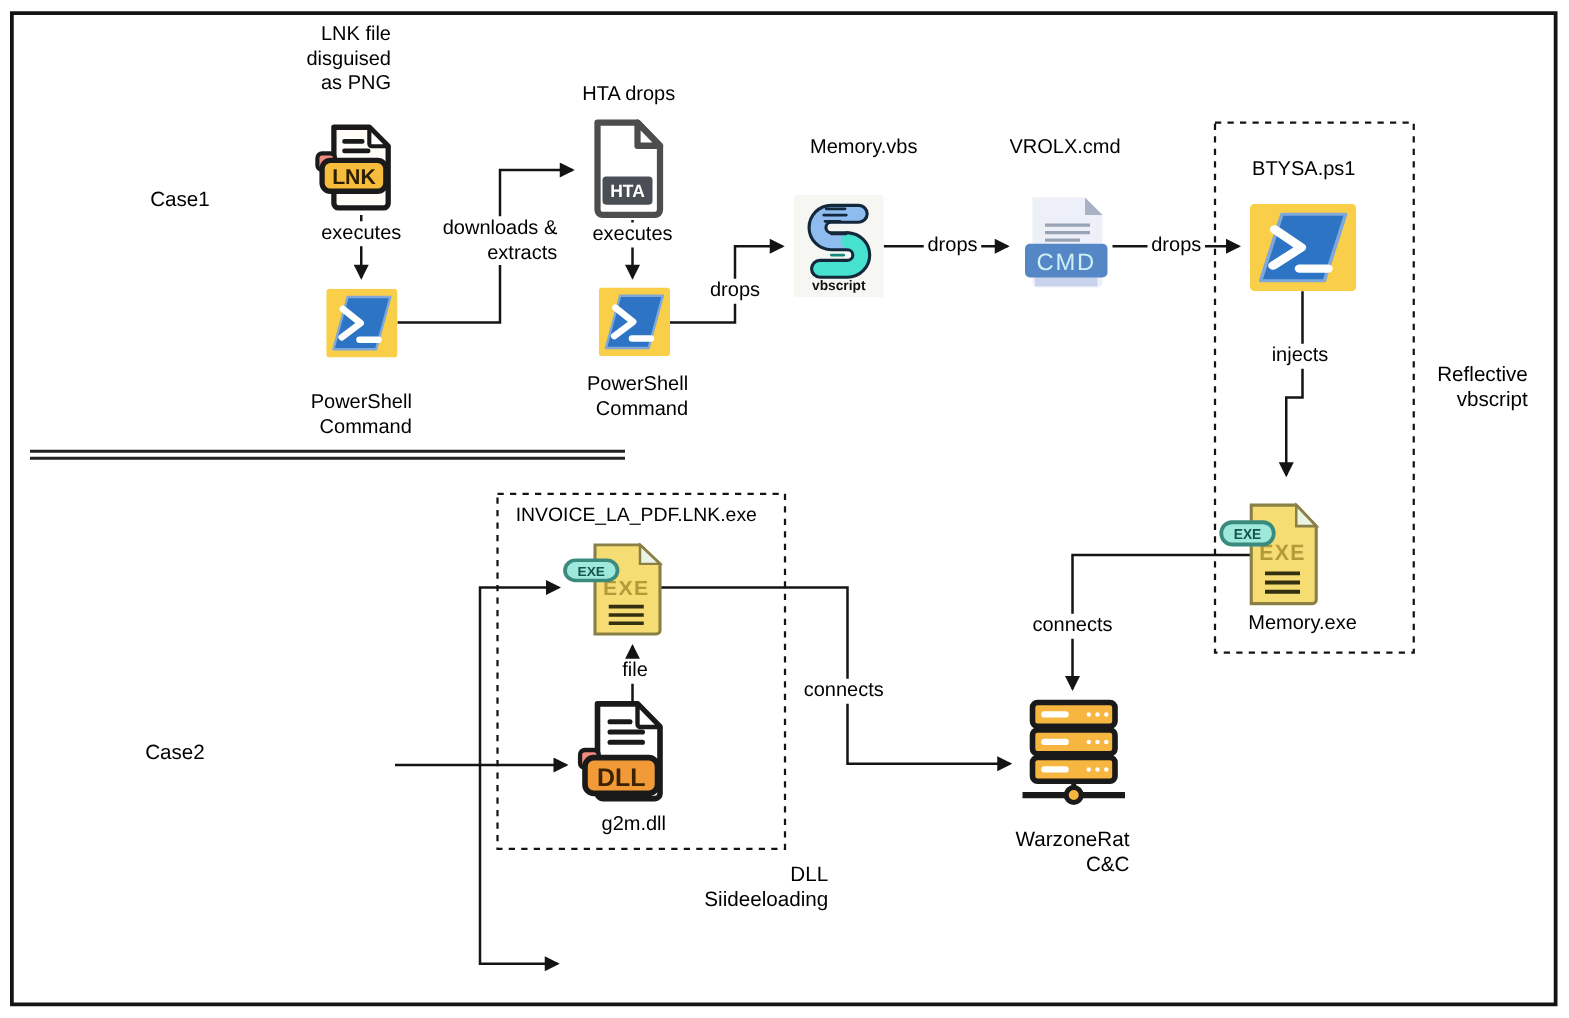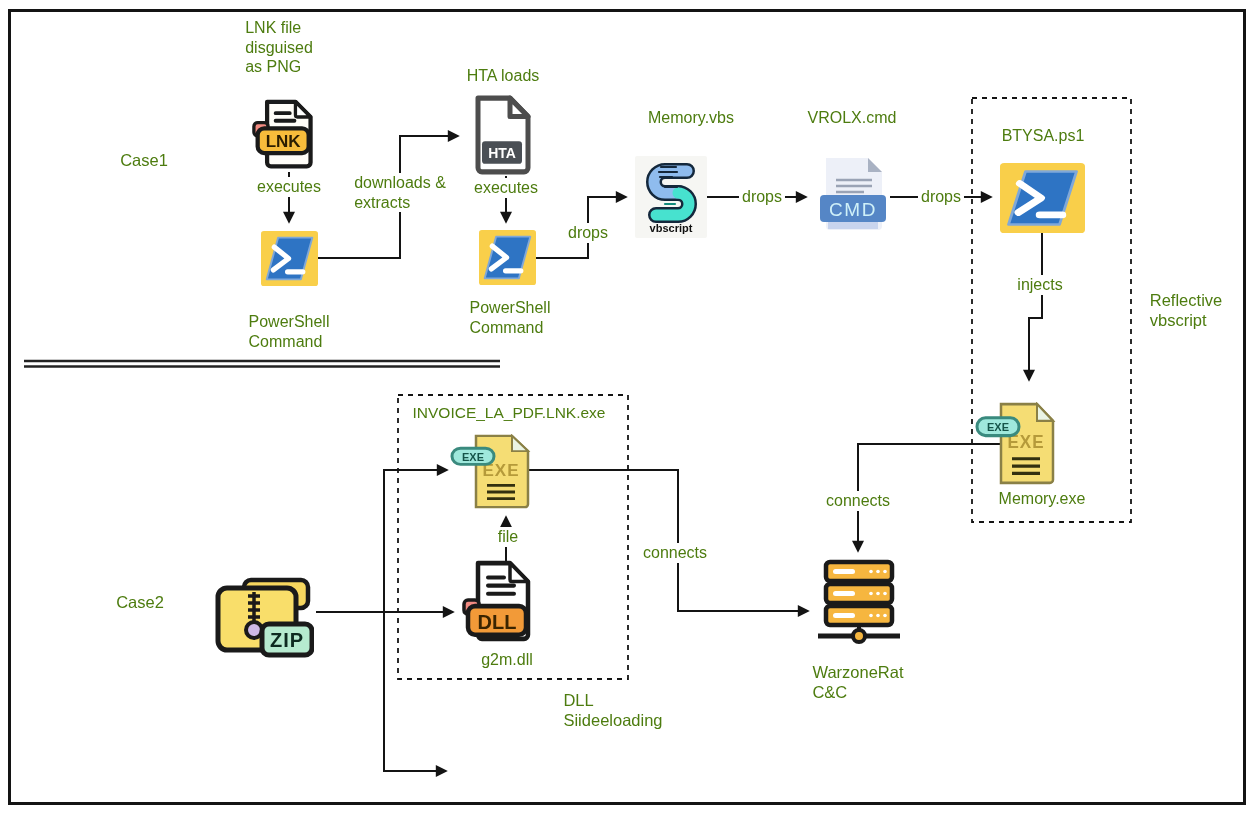--- a/index.html
+++ b/index.html
@@ -3,22 +3,22 @@
 <meta charset="utf-8">
 <style>
   html,body{margin:0;padding:0;background:#fff;}
   .canvas{position:relative;width:1255px;height:814px;background:#fff;
           font-family:"Liberation Sans",sans-serif;overflow:hidden;}
   .frame{position:absolute;left:8px;top:9px;right:9px;bottom:9px;
          border:3px solid #141414;pointer-events:none;}
   .wires{position:absolute;left:0;top:0;}
   .icon{position:absolute;}
   .icon svg{display:block;width:100%;height:100%;}
-  .lbl{position:absolute;transform:translateX(-50%);text-align:left;
-       font-size:16px;line-height:1.22;color:#4d7c0f;white-space:pre-line;}
+  .lbl{position:absolute;transform:translateX(-50%);text-align:right;
+       font-size:16px;line-height:1.22;color:#000000;white-space:pre-line;}
   .bg{background:#fff;padding:0 3px;}
   .b{font-weight:400;font-size:16.5px;}
 </style>
 </head>
 <body>
 
 <div class="canvas">
   <div class="frame"></div>
 
   <svg class="wires" width="1255" height="814" viewBox="0 0 1255 814">
@@ -127,31 +127,20 @@
     <svg viewBox="0 0 88 80" preserveAspectRatio="none">
       <path d="M26 2 H62 L78 18 V74 a3 3 0 0 1 -3 3 H26 Z" fill="#F5DD74" stroke="#8A8046" stroke-width="2.5"></path>
       <path d="M62 2 L78 18 H62 Z" fill="#EAF4E4" stroke="#8A8046" stroke-width="2"></path>
       <text x="51" y="44" font-size="17" font-weight="bold" fill="#B59A3A" letter-spacing="1" text-anchor="middle">EXE</text>
       <path d="M37 54 H65 M37 61 H65 M37 68 H65" stroke="#33300F" stroke-width="3"></path>
       <rect x="2" y="15" width="42" height="17" rx="8.5" fill="#9FE8DC" stroke="#3A8A7E" stroke-width="3"></rect>
       <text x="23" y="28" font-size="11" font-weight="bold" fill="#155449" text-anchor="middle">EXE</text>
     </svg>
   </div>
 
-  <div class="icon" style="left:210px;top:568px;width:104px;height:90px">
-    <svg viewBox="0 0 104 90" preserveAspectRatio="none">
-      <rect x="34" y="12" width="64" height="28" rx="7" fill="#F7D75F" stroke="#1a1a1a" stroke-width="4.5"></rect>
-      <rect x="8" y="20" width="78" height="62" rx="9" fill="#F9DE6A" stroke="#1a1a1a" stroke-width="5"></rect>
-      <line x1="44" y1="24" x2="44" y2="55" stroke="#1a1a1a" stroke-width="3.5"></line>
-      <path d="M38 28 h12 M38 35 h12 M38 42 h12 M38 49 h12" stroke="#1a1a1a" stroke-width="3.5"></path>
-      <circle cx="44" cy="62" r="8" fill="#CDB9E7" stroke="#1a1a1a" stroke-width="4"></circle>
-      <rect x="52" y="56" width="50" height="31" rx="7" fill="#B6EACF" stroke="#1a1a1a" stroke-width="5"></rect>
-      <text x="77" y="79" font-size="20" font-weight="bold" fill="#0e2a20" letter-spacing="1" text-anchor="middle">ZIP</text>
-    </svg>
-  </div>
 
   <div class="icon" style="left:450px;top:434px;width:88px;height:76px">
     <svg viewBox="0 0 88 80" preserveAspectRatio="none">
       <path d="M26 2 H62 L78 18 V74 a3 3 0 0 1 -3 3 H26 Z" fill="#F5DD74" stroke="#8A8046" stroke-width="2.5"></path>
       <path d="M62 2 L78 18 H62 Z" fill="#EAF4E4" stroke="#8A8046" stroke-width="2"></path>
       <text x="51" y="44" font-size="17" font-weight="bold" fill="#B59A3A" letter-spacing="1" text-anchor="middle">EXE</text>
       <path d="M37 54 H65 M37 61 H65 M37 68 H65" stroke="#33300F" stroke-width="3"></path>
       <rect x="2" y="15" width="42" height="17" rx="8.5" fill="#9FE8DC" stroke="#3A8A7E" stroke-width="3"></rect>
       <text x="23" y="28" font-size="11" font-weight="bold" fill="#155449" text-anchor="middle">EXE</text>
     </svg>
@@ -198,21 +187,21 @@
 
   <div class="lbl b" style="left:144px;top:150px">Case1</div>
   <div class="lbl" style="left:279px;top:18px">LNK file
 disguised
 as PNG</div>
   <div class="lbl bg" style="left:289px;top:177px">executes</div>
   <div class="lbl" style="left:289px;top:312px">PowerShell
 Command</div>
   <div class="lbl bg" style="left:400px;top:173px">downloads &amp;
 extracts</div>
-  <div class="lbl" style="left:503px;top:66px">HTA loads</div>
+  <div class="lbl" style="left:503px;top:66px">HTA drops</div>
   <div class="lbl bg" style="left:506px;top:178px">executes</div>
   <div class="lbl" style="left:510px;top:298px">PowerShell
 Command</div>
   <div class="lbl bg" style="left:588px;top:223px">drops</div>
   <div class="lbl" style="left:691px;top:108px">Memory.vbs</div>
   <div class="lbl bg" style="left:762px;top:187px">drops</div>
   <div class="lbl" style="left:852px;top:108px">VROLX.cmd</div>
   <div class="lbl bg" style="left:941px;top:187px">drops</div>
   <div class="lbl" style="left:1043px;top:126px">BTYSA.ps1</div>
   <div class="lbl bg" style="left:1040px;top:275px">injects</div>

